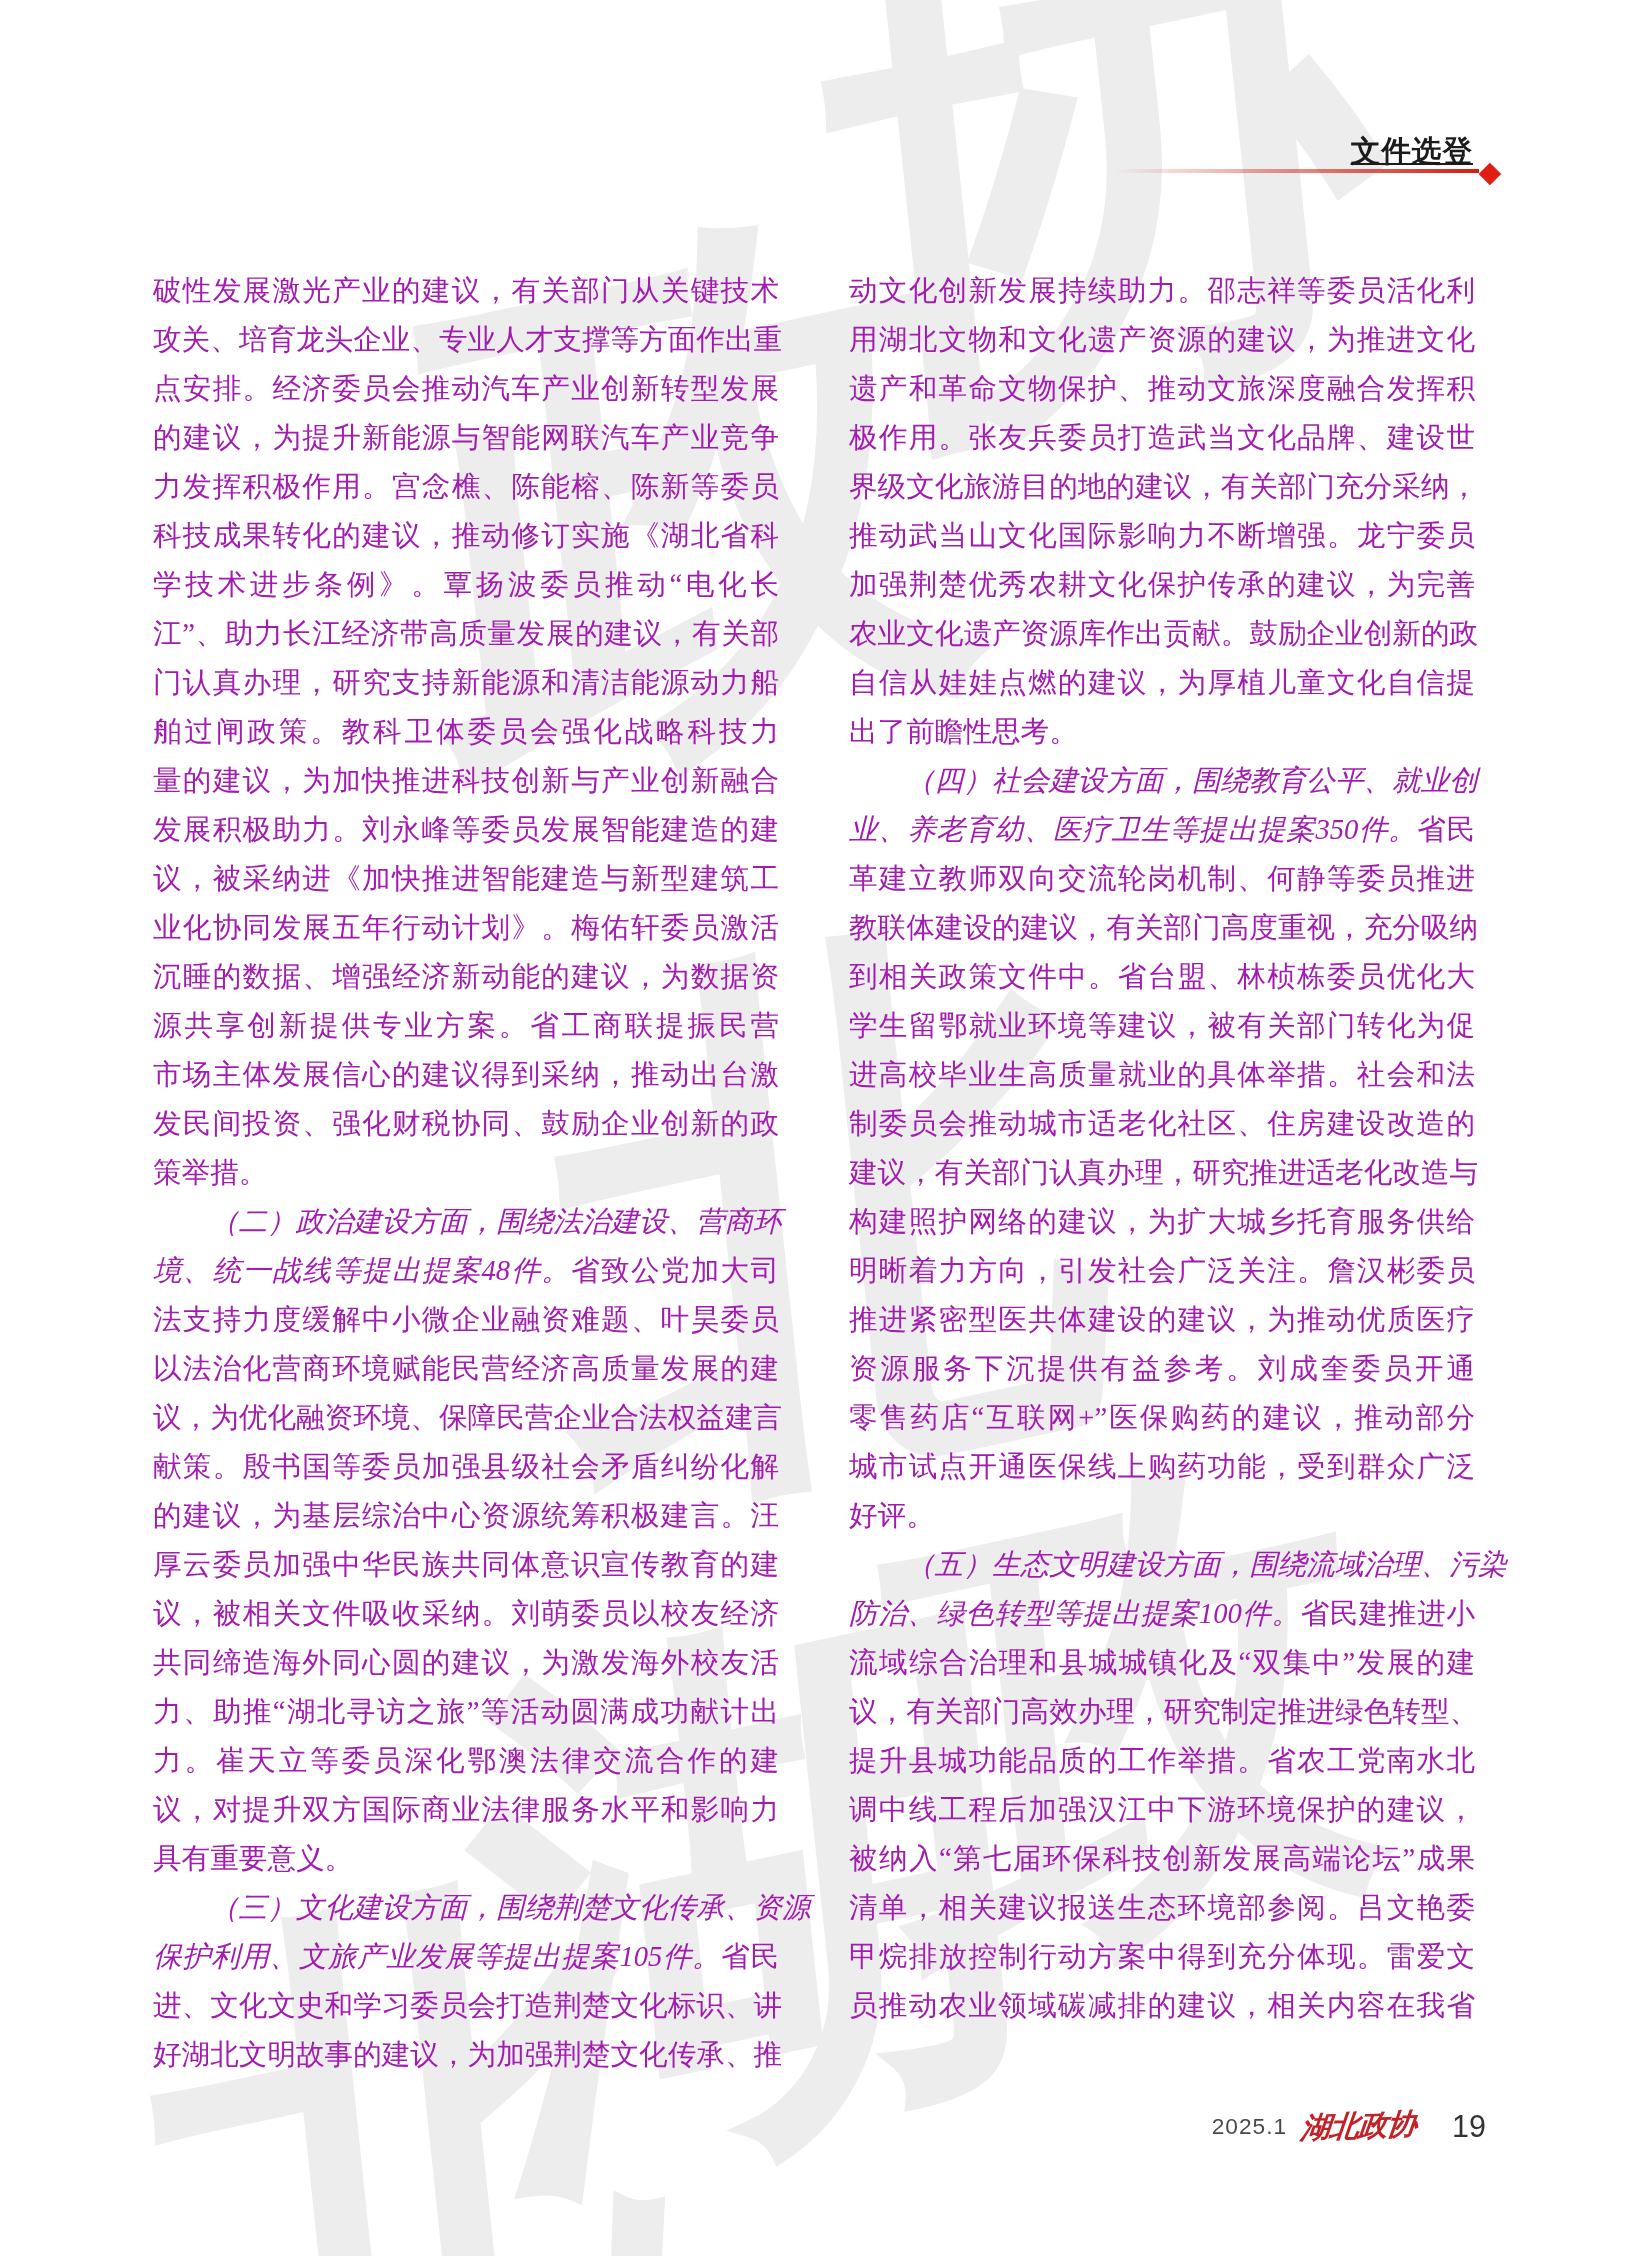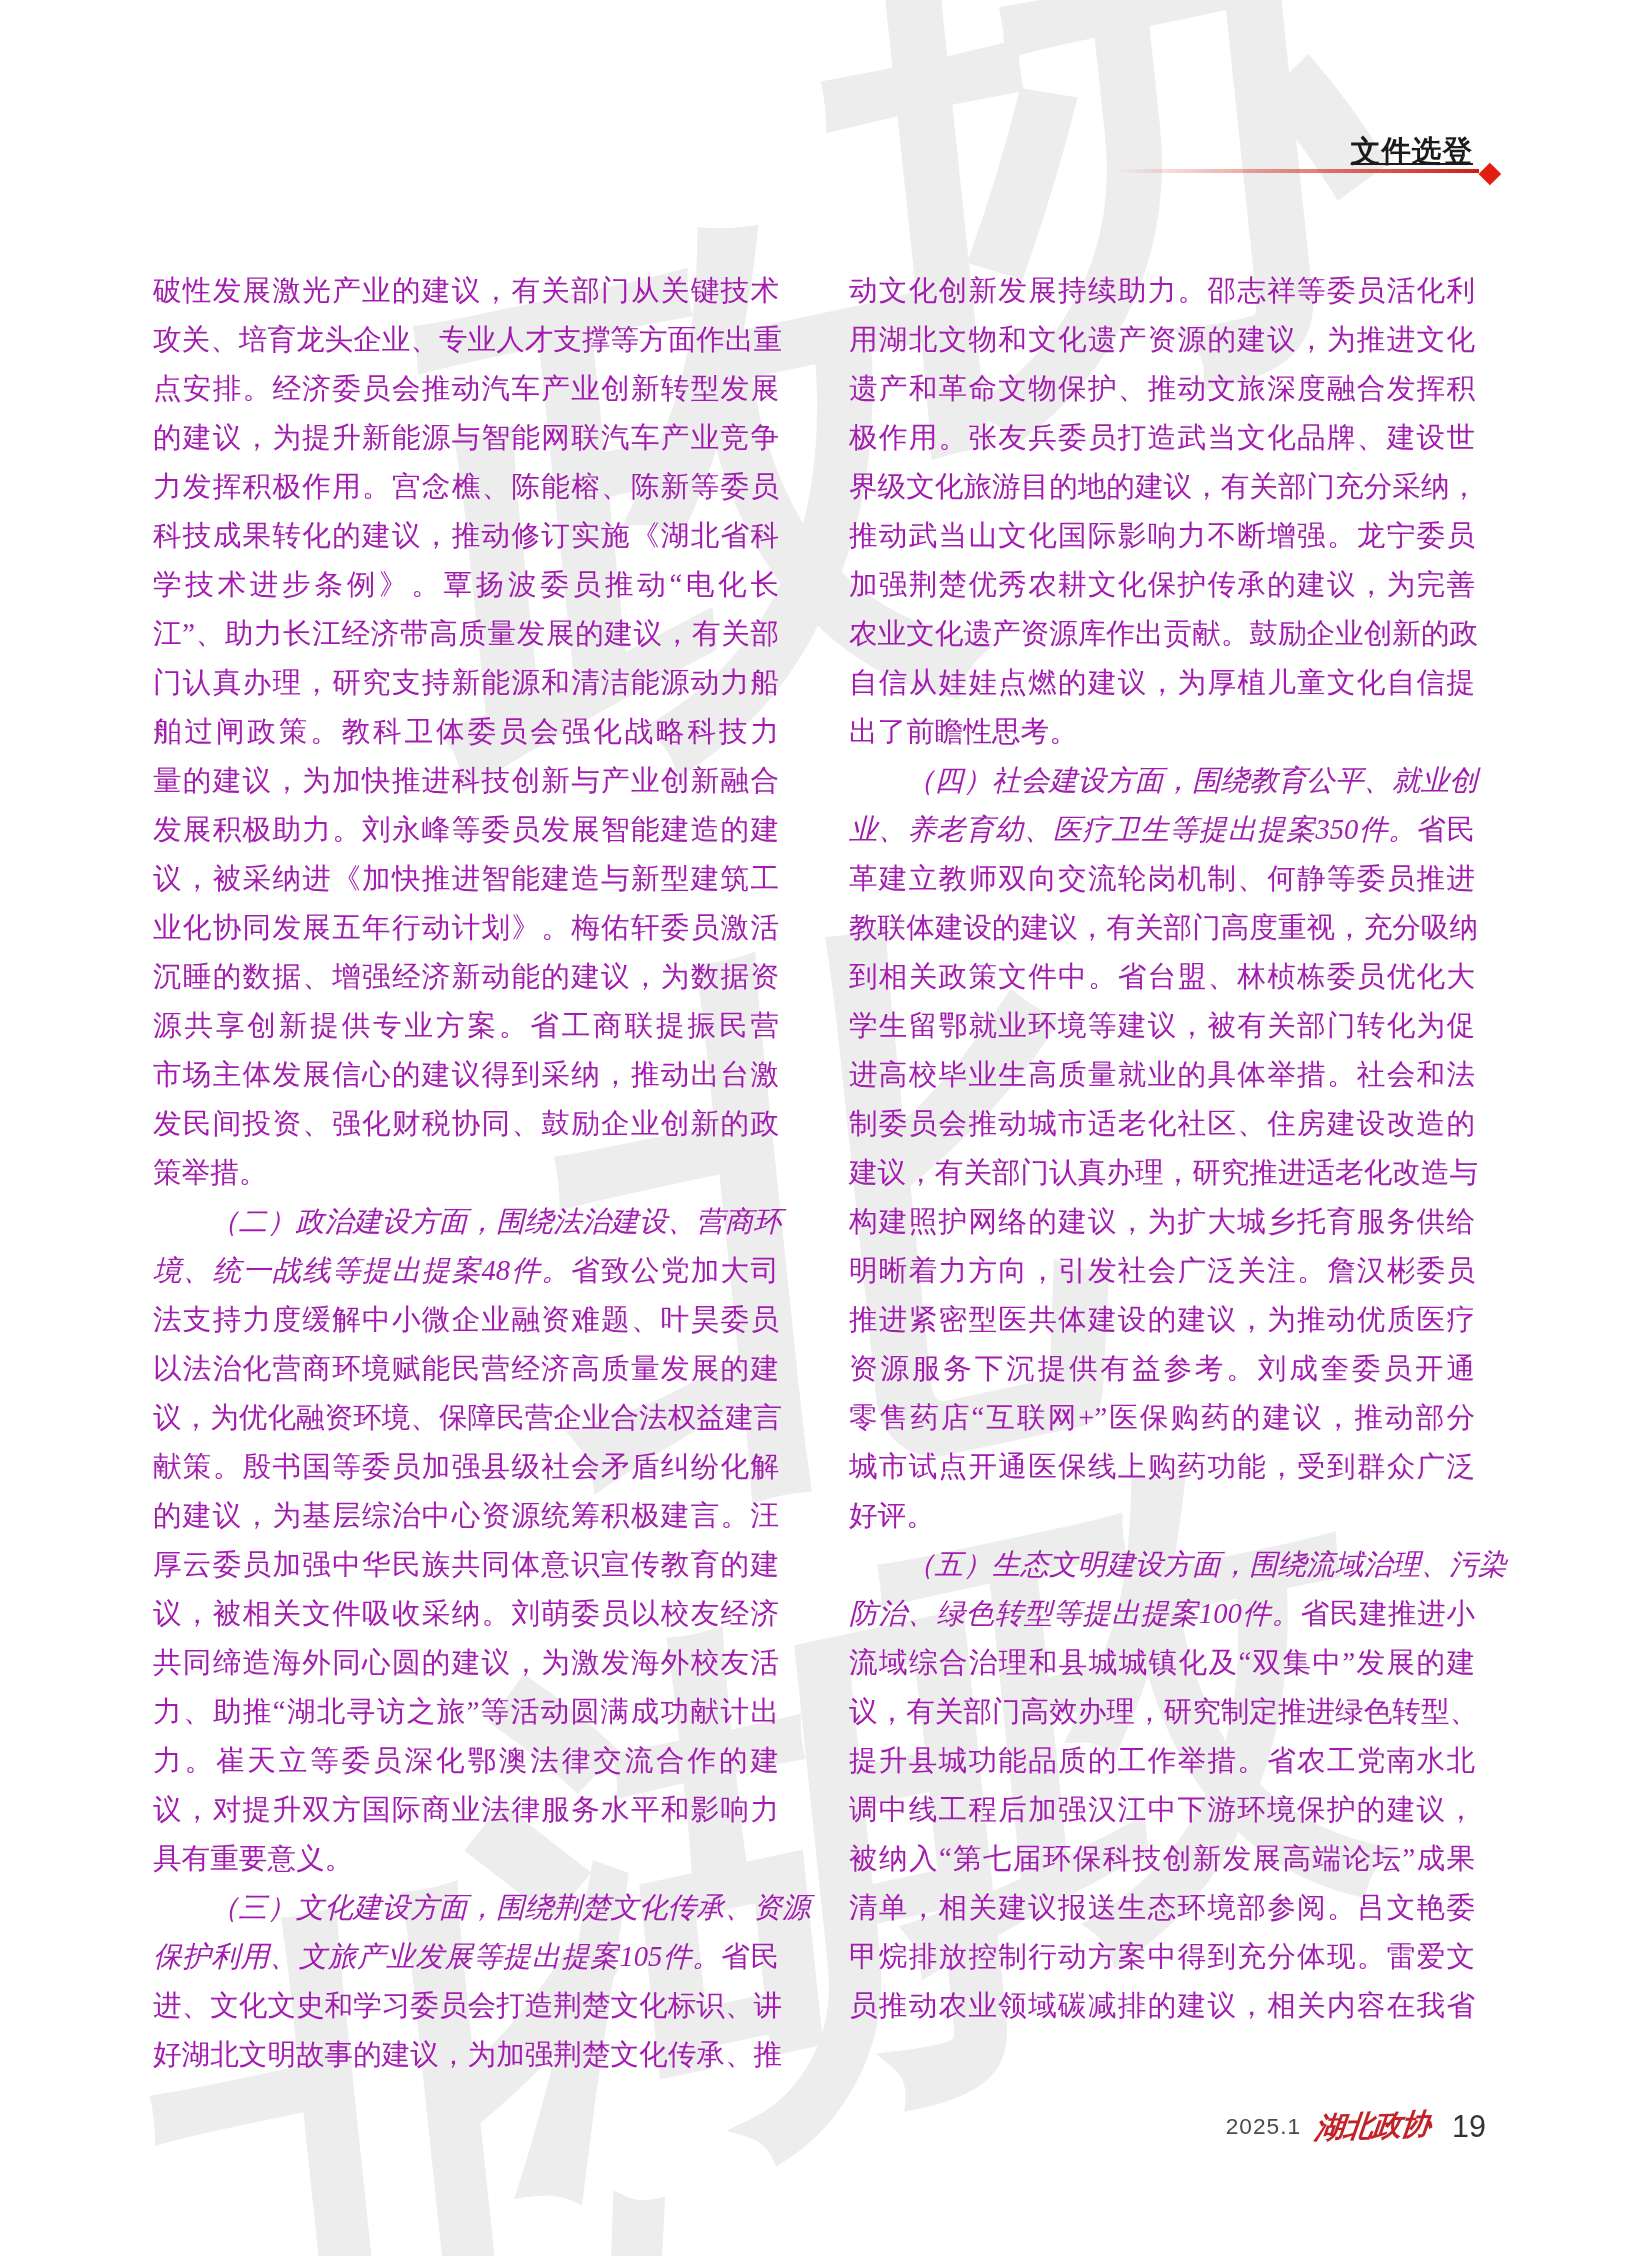--- a/index.html
+++ b/index.html
@@ -60,21 +60,21 @@
     font-size:22.7px;color:#4a4a4a;letter-spacing:1px;
   }
   .footer-logo{
     font-family:"DejaVu Serif", serif;
     font-size:29.6px;font-weight:700;font-style:italic;
     transform:skewX(-8deg) rotate(-2deg);
     letter-spacing:-1px;
   }
   .footer-page{
     font-family:"Liberation Sans", sans-serif;
-    font-size:30.5px;color:#333333;margin-left:9px;
+    font-size:30.5px;color:#333333;margin-left:23px;
   }
 </style>
 </head>
 <body>
 
 <div class="page">
 
   <div class="wm-layer" id="wm-layer">
       <span class="wm" style="left: 827px; top: -128px; font-size: 552px; color: rgb(238, 237, 238); transform: rotate(-12deg) skewX(-6deg);">协</span>
       <span class="wm" style="left: 424px; top: 207px; font-size: 552px; color: rgb(238, 237, 238); transform: rotate(-12deg) skewX(-6deg);">政</span>

